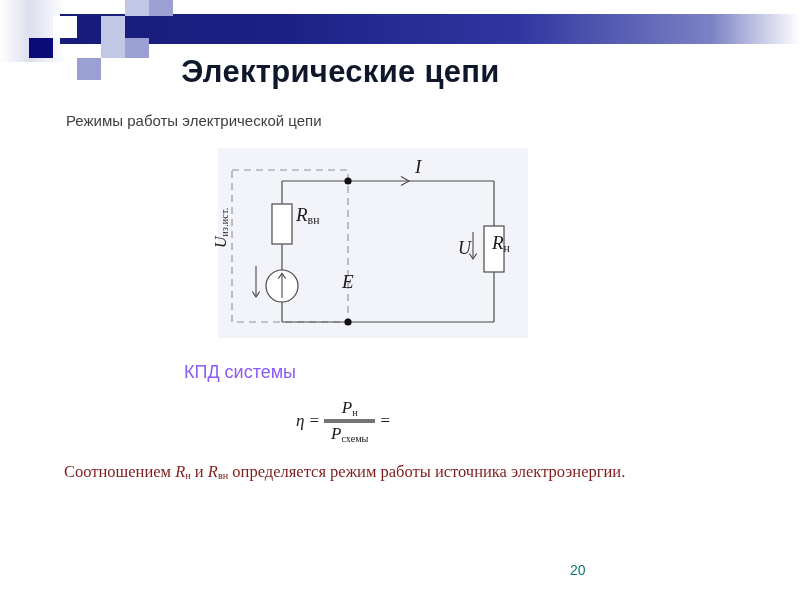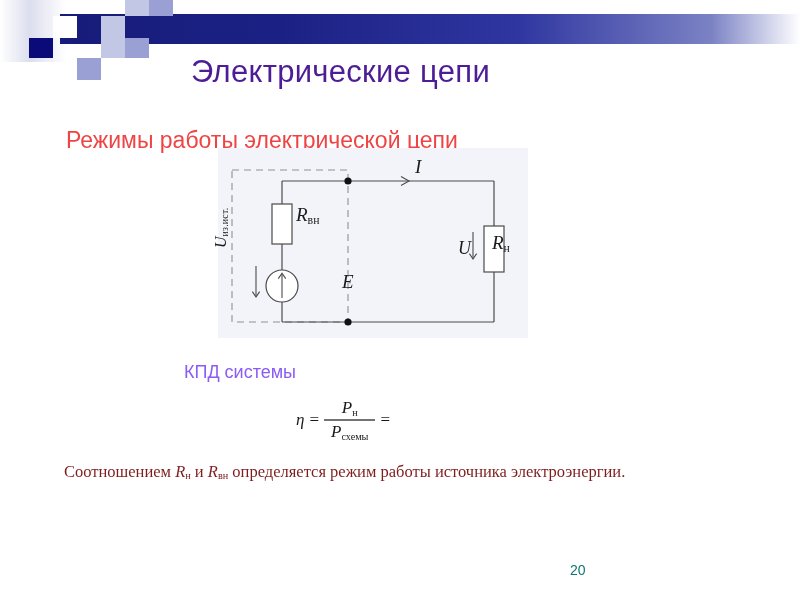--- a/index.html
+++ b/index.html
@@ -44,32 +44,32 @@
   }
 
   
   #page-title {
     position: absolute;
     left: 0;
     top: 54px;
     width: 681px;
     text-align: center;
     font-size: 31px;
-    font-weight: normal;
-    color: #4c1d95;
+    font-weight: bold;
+    color: #0f172a;
     letter-spacing: 0.3px;
   }
 
   
   #subtitle {
     position: absolute;
     left: 66px;
-    top: 127px;
-    font-size: 23px;
-    color: #ef4444;
+    top: 112px;
+    font-size: 15px;
+    color: #404040;
   }
 
   
   #section-heading {
     position: absolute;
     left: 184px;
     top: 362px;
     font-size: 18px;
     color: #8b5cf6;
   }
@@ -167,21 +167,21 @@
   .frac {
     display: inline-flex;
     flex-direction: column;
     align-items: center;
     vertical-align: middle;
   }
   .frac .num {
     padding: 0 7px 1px 7px;
   }
   .frac .den {
-    border-top: 2px solid #737373;
+    border-top: 4px solid #737373;
     padding: 1px 7px 0 7px;
   }
 
   
   #conclusion-text {
     position: absolute;
     left: 64px;
     top: 462px;
     font-family: "Liberation Serif", serif;
     font-size: 16.5px;

